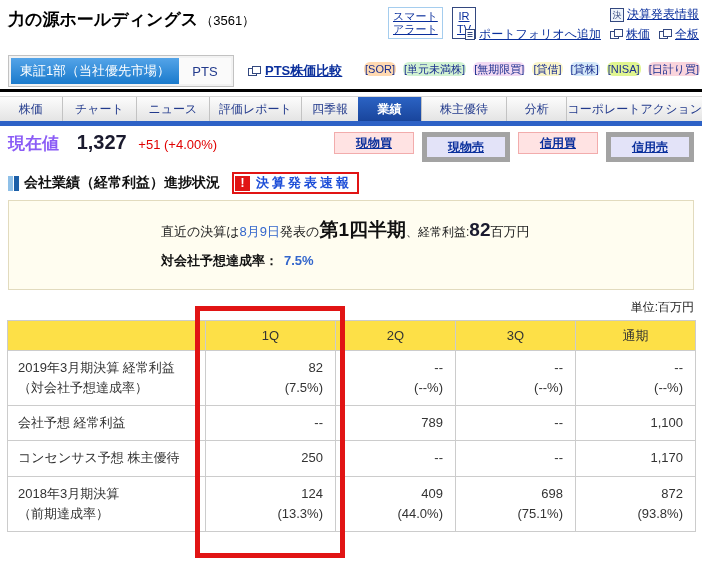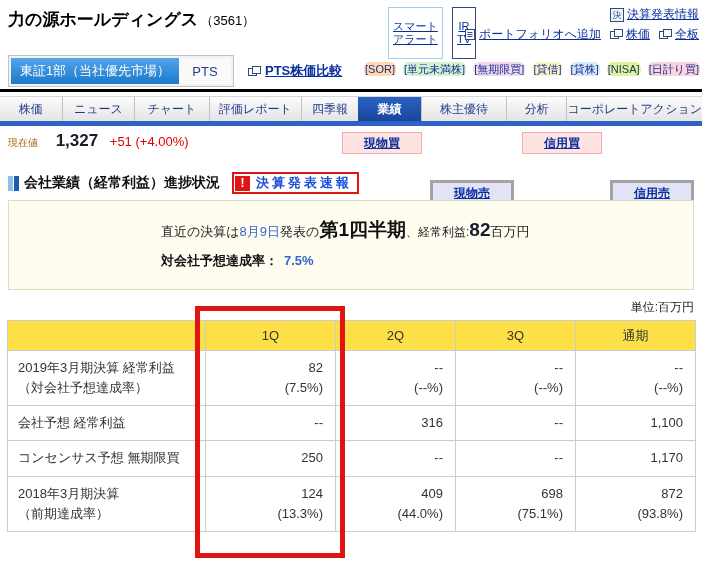--- a/index.html
+++ b/index.html
@@ -4,21 +4,21 @@
 <style>
   html,body{margin:0;padding:0;background:#fff;}
   .page{position:relative;width:702px;height:565px;background:#fff;overflow:hidden;
         font-family:"Liberation Sans","DejaVu Sans",sans-serif;font-size:13px;color:#000;}
   a{cursor:pointer;}
 
   
   .title-row{position:absolute;top:8px;left:8px;white-space:nowrap;}
   .company{font-size:17px;font-weight:bold;color:#000;}
   .ticker{font-size:13px;color:#000;margin-left:2px;}
-  .box-link{position:absolute;text-align:center;font-size:11px;line-height:13px;padding:12px 4px;background:#fff;}
+  .box-link{position:absolute;text-align:center;font-size:11px;line-height:13px;padding:2px 4px;background:#fff;}
   .box-link span{display:block;color:#0a2f9c;text-decoration:underline;}
   .smart-box{left:388px;top:7px;border:1px solid #a5cdee;}
   .irtv-box{left:452px;top:7px;border:1px solid #33487f;}
   .tr1{position:absolute;top:6px;right:3px;display:flex;align-items:center;gap:3px;}
   .tr2{position:absolute;top:26px;right:3px;display:flex;align-items:center;gap:9px;}
   .tr1 a,.tr2 a{font-size:12px;color:#0a2f9c;text-decoration:underline;white-space:nowrap;}
   .linkpair{display:flex;align-items:center;gap:3px;}
   .kessan-ic{display:inline-block;width:12px;height:12px;border:1px solid #33487f;color:#33487f;
              font-size:9px;line-height:12px;text-align:center;background:#eef4fb;}
 
@@ -43,28 +43,28 @@
   .nav-tab{display:flex;align-items:center;justify-content:center;font-size:12px;color:#223a8c;
            border-left:1px solid #c3c3c3;white-space:nowrap;}
   .nav-tab:first-child{border-left:none;}
   .nav-tab.selected{background:linear-gradient(#2b63c4,#19459c);color:#fff;font-weight:bold;border-left:none;}
   .w0{width:62px;}.w1{width:72px;}.w2{width:74px;}.w3{width:92px;}.w4{width:56px;}
   .w5{width:64px;}.w6{width:84px;}.w7{width:60px;}.w8{flex:1;}
   .nav-bar{height:5px;background:#2e62c6;}
 
   
   .price-row{position:absolute;top:131px;left:8px;width:686px;height:26px;}
-  .p-label{font-size:10px;font-weight:normal;color:#a16207;}
-  .p-value{font-size:17px;font-weight:bold;color:#1a1a2e;margin-left:14px;}
+  .p-label{font-size:17px;font-weight:bold;color:#8b5cf6;}
+  .p-value{font-size:20px;font-weight:bold;color:#1a1a2e;margin-left:14px;}
   .p-change{font-size:13px;color:#e00000;margin-left:8px;}
   .order-btns{position:absolute;right:0;top:1px;display:flex;gap:8px;}
   .order-btn{display:block;width:78px;height:20px;line-height:20px;text-align:center;
              font-size:12px;font-weight:bold;color:#0a2f9c;text-decoration:underline;}
   .btn-buy{background:#ffe3e3;border:1px solid #f2acac;}
-  .btn-sell{background:#e3e3f8;border:3px solid #a3a3a3;margin-top:48px;}
+  .btn-sell{background:#e3e3f8;border:5px solid #a3a3a3;}
 
   
   .sec-head{position:absolute;top:172px;left:8px;display:flex;align-items:center;}
   .bar-ic{display:inline-flex;margin-right:5px;}
   .bar-l{width:5px;height:15px;background:#8fc0e8;}
   .bar-d{width:5px;height:15px;background:#1c5fa8;margin-left:1px;}
   .sec-title{font-size:14px;font-weight:bold;color:#111;}
   .alert-badge{display:flex;align-items:center;border:2px solid #e11414;background:#fff;margin-left:12px;}
   .excl{width:15px;height:15px;background:#e11414;color:#fff;font-weight:bold;font-size:12px;
         line-height:15px;text-align:center;margin:1px;}
@@ -165,22 +165,22 @@
       <span class="badge bg-taishaku">[貸借]</span>
       <span class="badge bg-kashikabu">[貸株]</span>
       <span class="badge bg-nisa">[NISA]</span>
       <span class="badge bg-hibakari">[日計り買]</span>
     </div>
   </div>
 
   <div class="nav">
     <div class="nav-tabs">
       <div class="nav-tab w0">株価</div>
+      <div class="nav-tab w2">チャート</div>
       <div class="nav-tab w1">ニュース</div>
-      <div class="nav-tab w2">チャート</div>
       <div class="nav-tab w3">評価レポート</div>
       <div class="nav-tab w4">四季報</div>
       <div class="nav-tab w5 selected">業績</div>
       <div class="nav-tab w6">株主優待</div>
       <div class="nav-tab w7">分析</div>
       <div class="nav-tab w8">コーポレートアクション</div>
     </div>
     <div class="nav-bar"></div>
   </div>
 
@@ -262,32 +262,32 @@
           </td>
       </tr>
       <tr class="rh1">
         <td class="lbl">
             <div>会社予想 経常利益</div>
           </td>
         <td class="val">
             <div>--</div>
           </td>
         <td class="val">
-            <div>316</div>
+            <div>789</div>
           </td>
         <td class="val">
             <div>--</div>
           </td>
         <td class="val">
             <div>1,100</div>
           </td>
       </tr>
       <tr class="rh1">
         <td class="lbl">
-            <div>コンセンサス予想 無期限買</div>
+            <div>コンセンサス予想 株主優待</div>
           </td>
         <td class="val">
             <div>250</div>
           </td>
         <td class="val">
             <div>--</div>
           </td>
         <td class="val">
             <div>--</div>
           </td>

